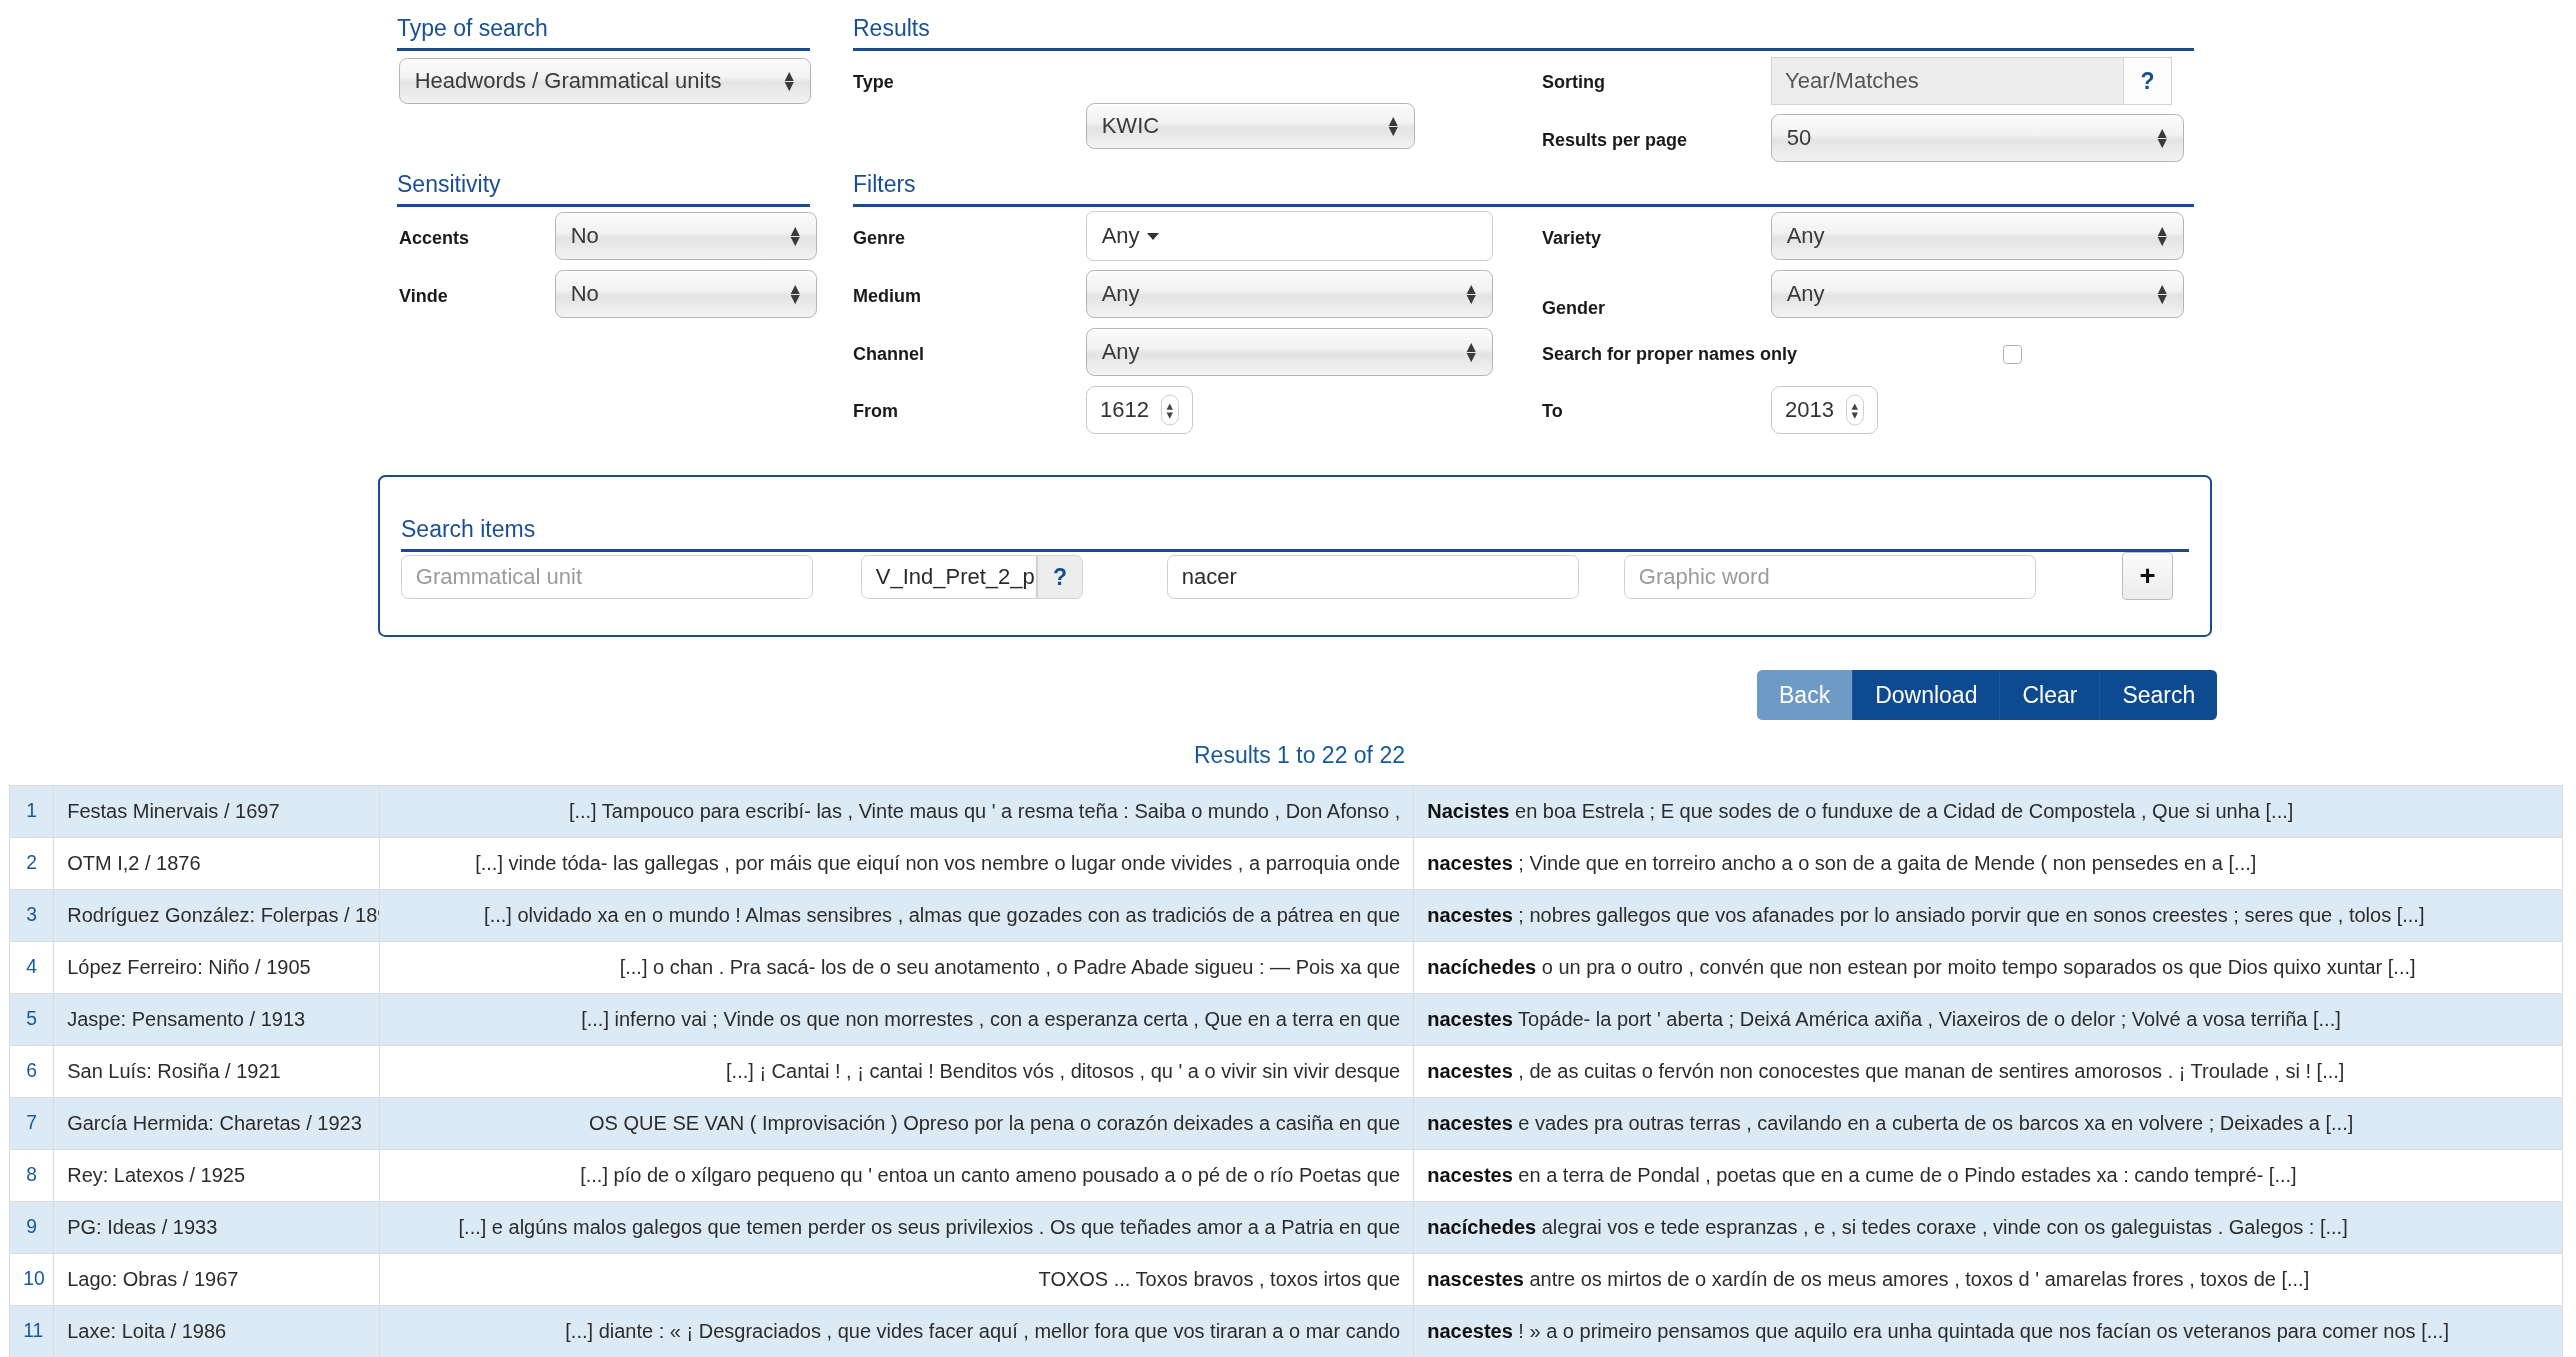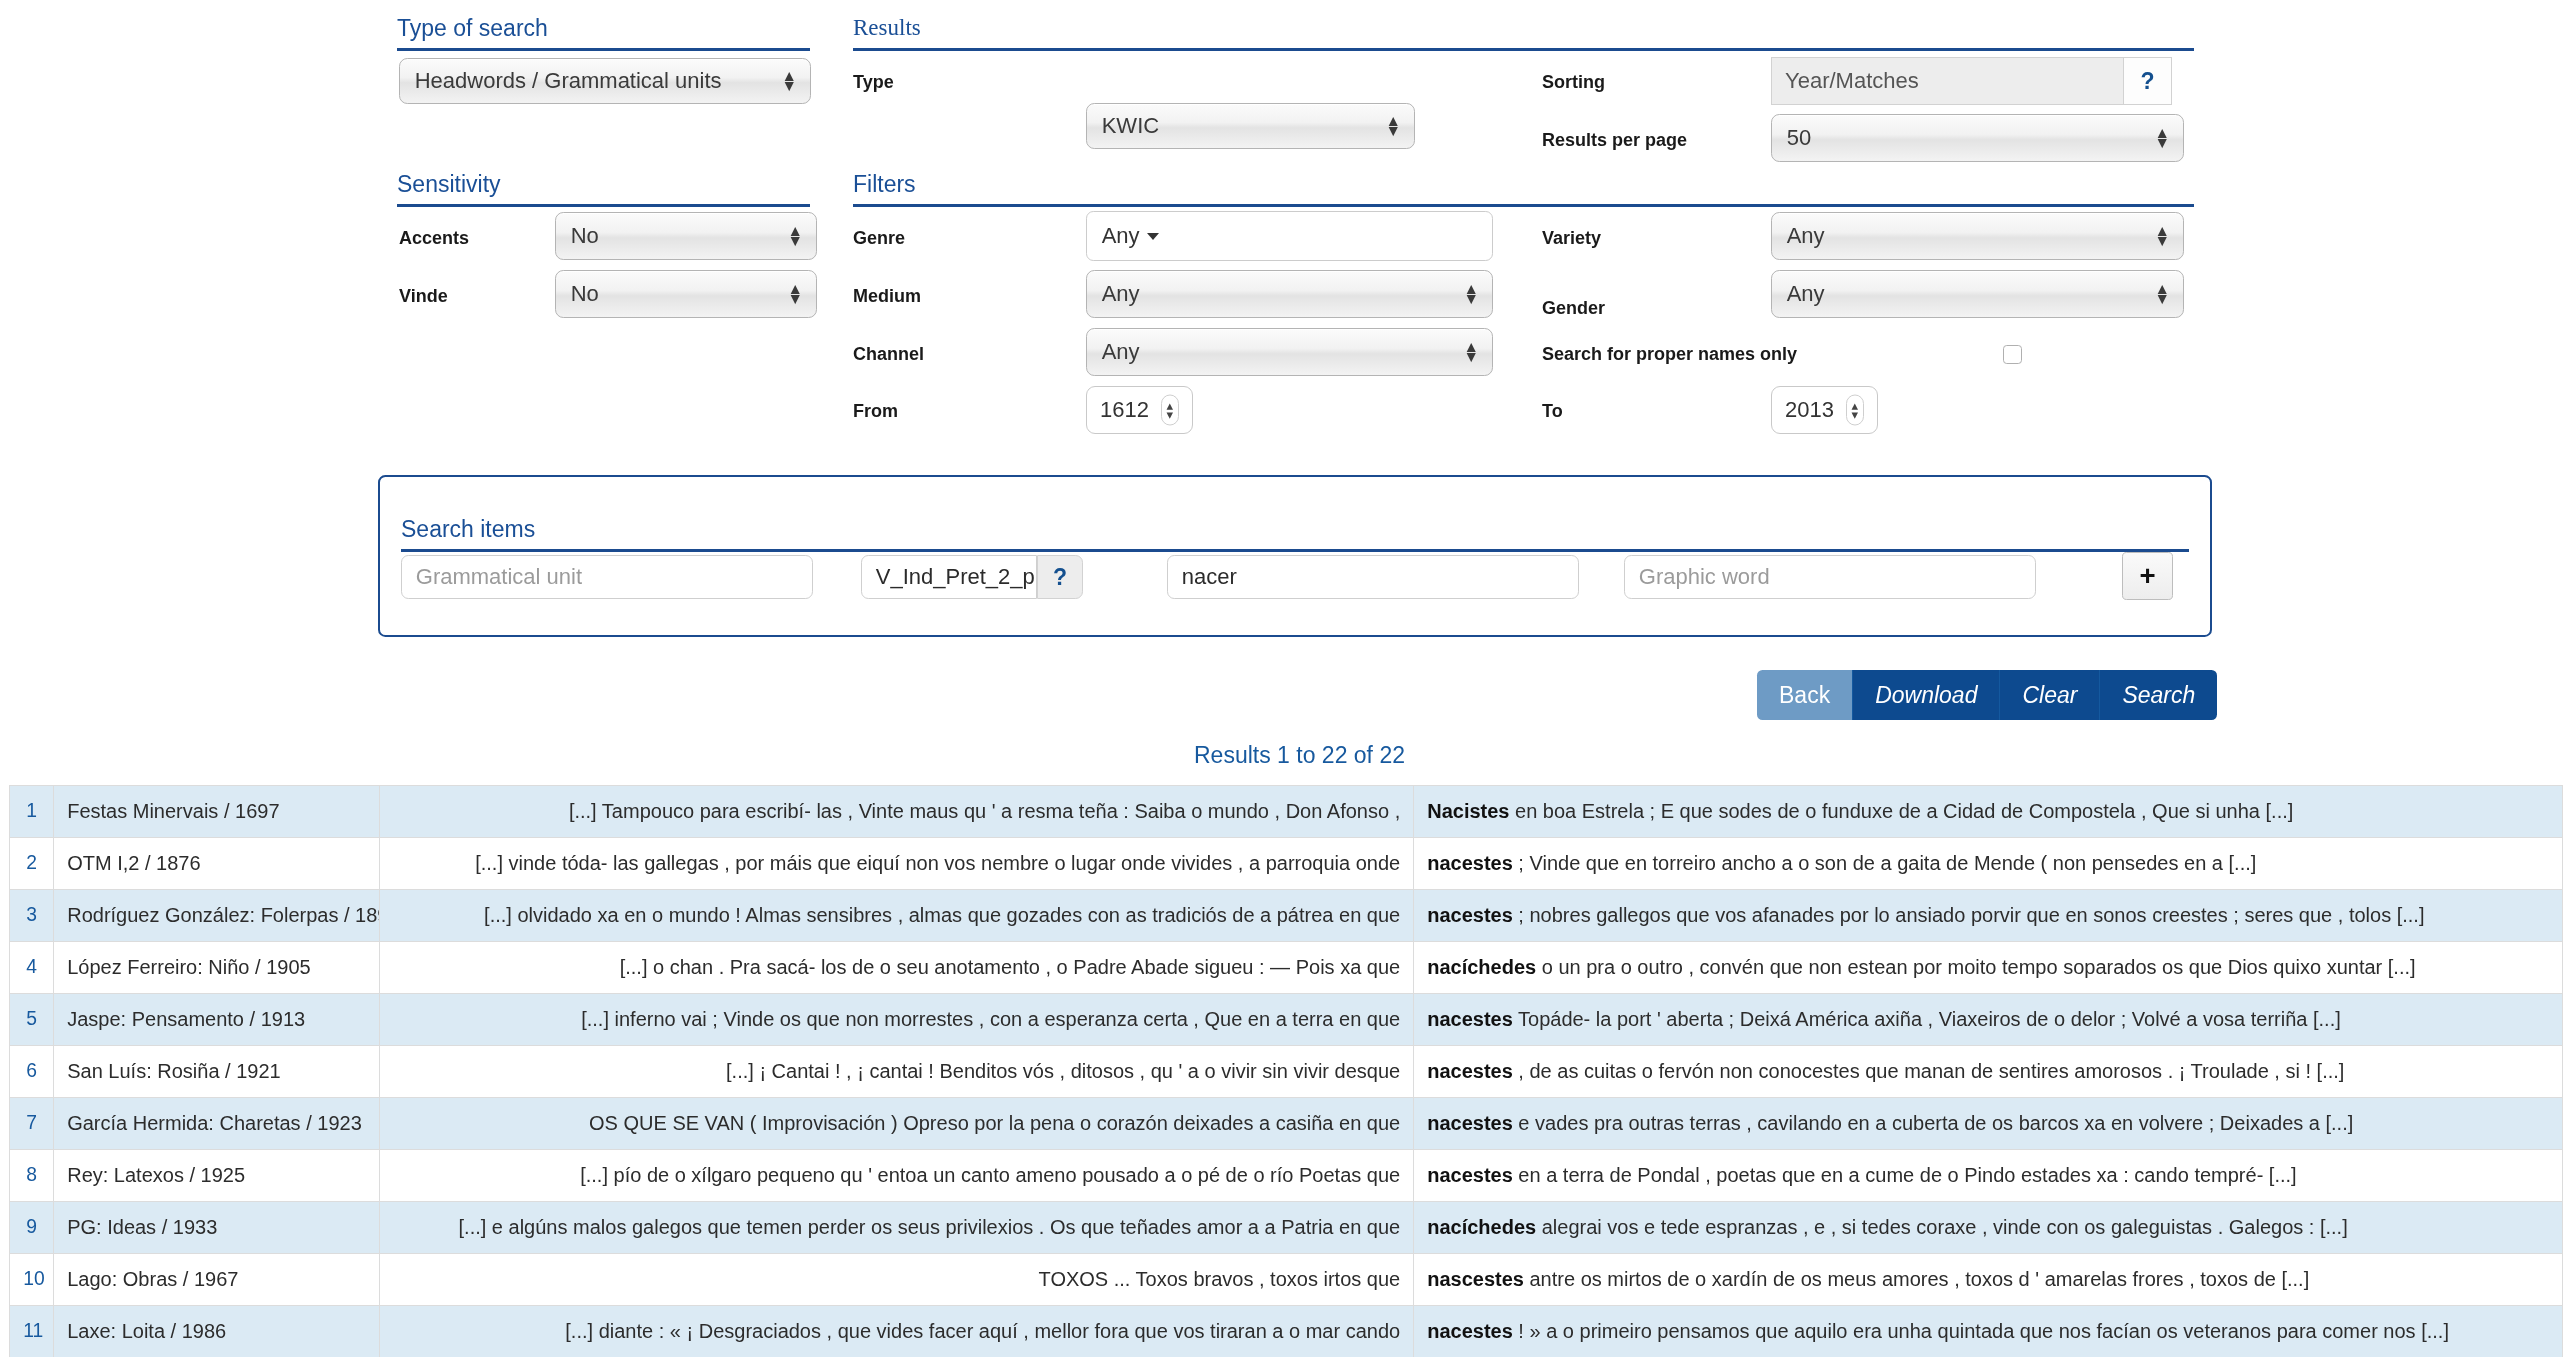--- a/index.html
+++ b/index.html
@@ -193,21 +193,21 @@
     align-items: center;
     justify-content: center;
     padding: 0 22px;
     height: 50px;
     border: none;
   }
   .btn.primary { background: #0d4a8f; }
   .btn.muted   { background: #6e9bc5; }
   .btn.first { border-top-left-radius: 5.5px; border-bottom-left-radius: 5.5px; }
   .btn.last  { border-top-right-radius: 5.5px; border-bottom-right-radius: 5.5px; }
-  .btn + .btn.primary { border-left: 0.9px solid #14599f; font-style: italic; }
+  .btn + .btn.primary { border-left: 0.9px solid #14599f; }
 
   
   .results-count {
     position: absolute;
     font-size: 23px;
     color: #17599e;
     white-space: nowrap;
   }
   table.kwic {
     position: absolute;
@@ -248,21 +248,21 @@
   <div class="sect-rule" style="left:397px; top:48px; width:413px;"></div>
 
   <div class="sel" style="left:399px; top:58px; width:412px; height:46px;">
     <span>Headwords / Grammatical units</span>
     <span class="arrows">
         <span>▲</span>
         <span>▼</span>
       </span>
   </div>
 
-  <div class="sect-head" style="left:853px; top:14.7px;font-family:Liberation Serif, serif;">Results</div>
+  <div class="sect-head" style="left:853px; top:14.7px;">Results</div>
   <div class="sect-rule" style="left:853px; top:48px; width:1341px;"></div>
 
   <div class="flabel" style="left:853px; top:72px;">Type</div>
   <div class="sel" style="left:1086px; top:58px; width:329px; height:46px;margin-top:45px;">
     <span>KWIC</span>
     <span class="arrows">
         <span>▲</span>
         <span>▼</span>
       </span>
   </div>

